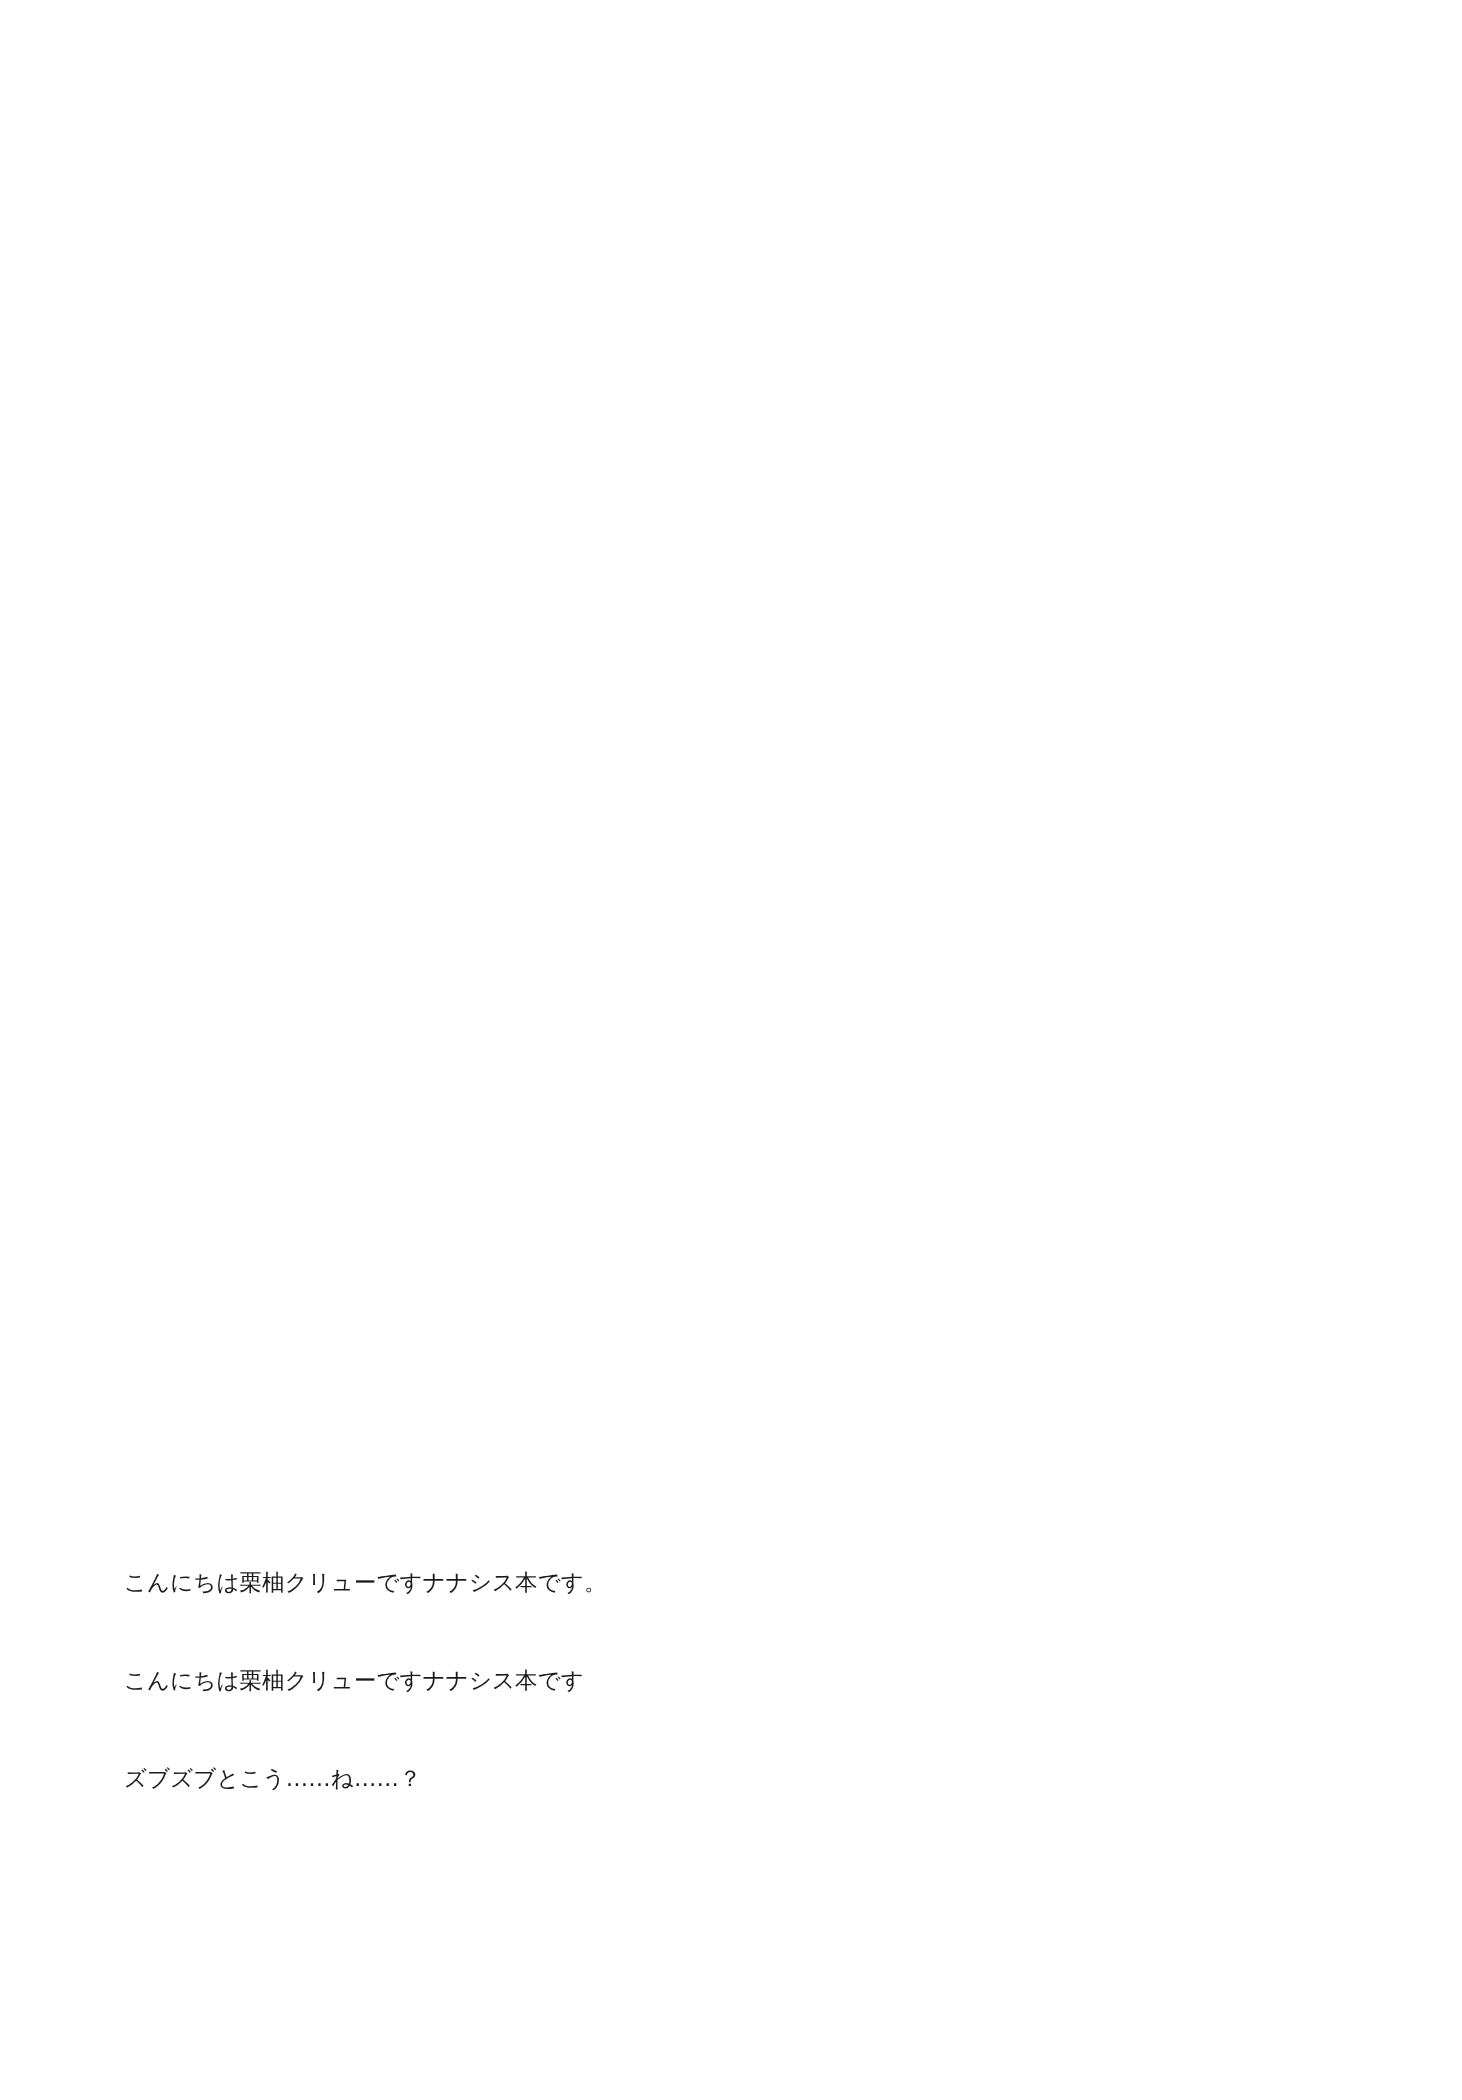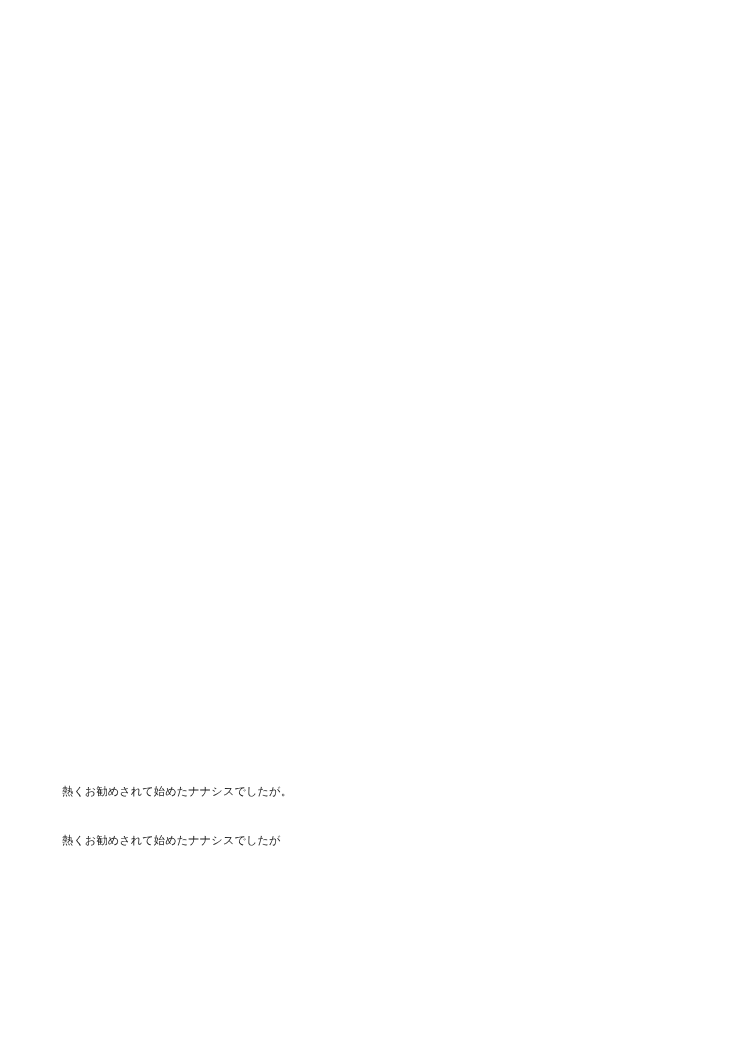--- a/index.html
+++ b/index.html
@@ -41,22 +41,23 @@
     white-space: pre;
   }
 </style>
 </head>
 <body>
 
 <div class="page">
   <div class="afterword">
 
     <div class="block">
-      <span class="line">熱くお勧めされて始めたナナシスでしたが。</span>
-      <span class="line">熱くお勧めされて始めたナナシスでしたが</span>
+      <span class="line">こんにちは栗柚クリューですナナシス本です。</span>
+      <span class="line">こんにちは栗柚クリューですナナシス本です</span>
+      <span class="line">ズブズブとこう……ね……？</span>
     </div>
 
     <div class="block">
       
       
       
       
       
       
       

